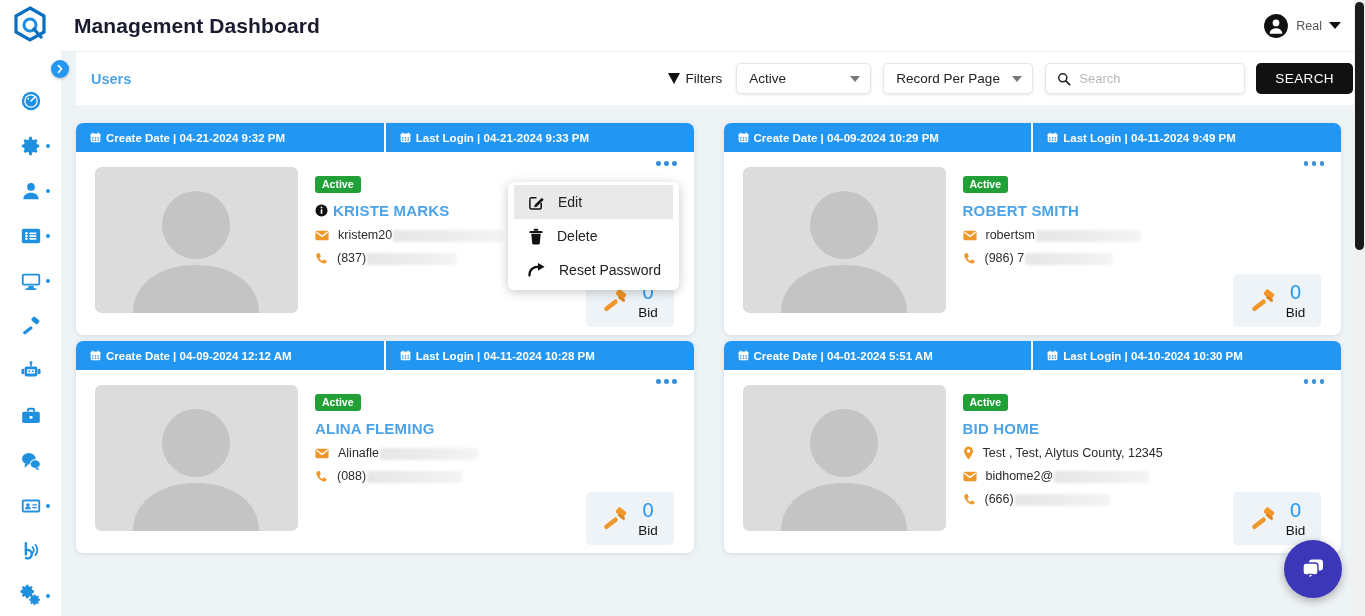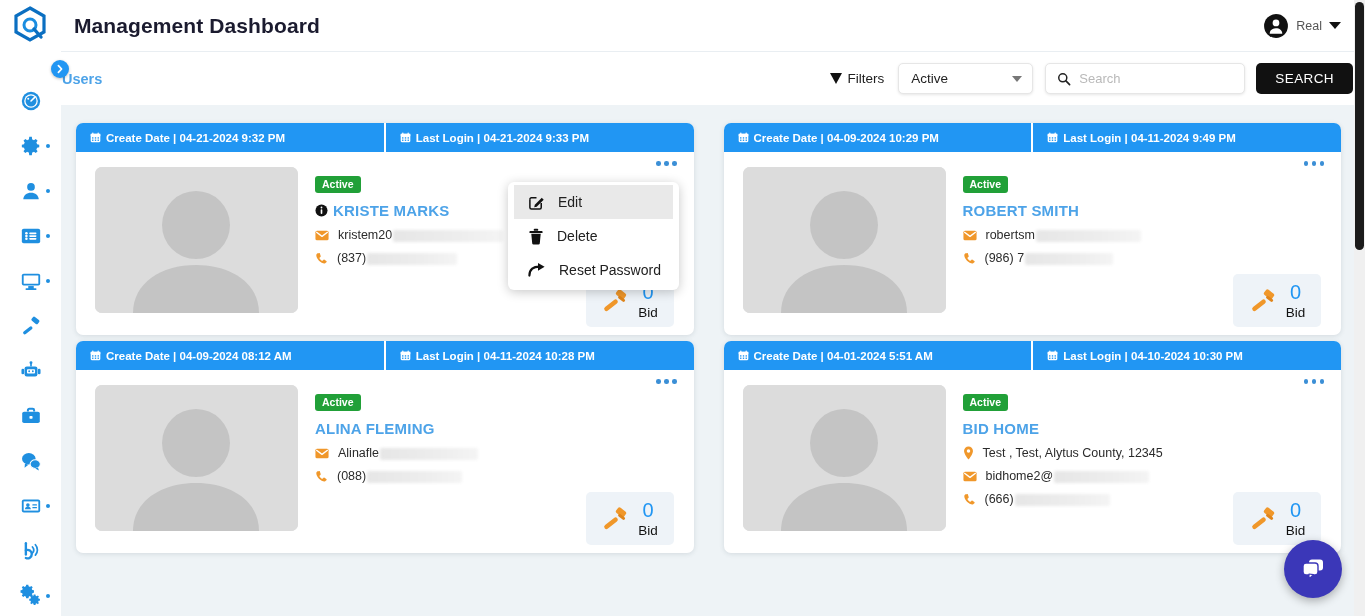--- a/index.html
+++ b/index.html
@@ -65,21 +65,21 @@
   }
   .user-name { font-size: 12.5px; color: #555; }
   .caret-dn {
     width: 0; height: 0;
     border-left: 6px solid transparent; border-right: 6px solid transparent;
     border-top: 7px solid #111;
   }
 
   
   .toolbar {
-    position: absolute; left: 47px; top: 52px; right: 0; height: 53px;
+    position: absolute; left: 76px; top: 52px; right: 0; height: 53px;
     background: #fff;
     display: flex; align-items: center;
     z-index: 15;
   }
   .crumb {
     margin-left: 15px;
     font-size: 14.5px; font-weight: bold; color: #4da3e8;
   }
   .toolbar-right {
     margin-left: auto; display: flex; align-items: center; margin-right: 12px;
@@ -398,20 +398,24 @@
 
 <div class="toolbar">
   <div class="crumb">Users</div>
   <div class="toolbar-right">
     <div class="filters-label">
       <span class="funnel"></span>
       <span>Filters</span>
     </div>
     <div class="select-box">
       <span>Active</span>
+      <span class="sel-caret"></span>
+    </div>
+    <div class="select-box wide">
+      <span>Record Per Page</span>
       <span class="sel-caret"></span>
     </div>
     <div class="search-field">
       <svg class="mag-ic" width="14" height="14" viewBox="0 0 16 16">
         <circle cx="6.6" cy="6.6" r="4.6" fill="none" stroke="#222" stroke-width="1.7"></circle>
         <line x1="10.2" y1="10.2" x2="14.4" y2="14.4" stroke="#222" stroke-width="1.9" stroke-linecap="round"></line>
       </svg>
       <input type="text" placeholder="Search" style="">
     </div>
     <button class="search-btn">SEARCH</button>
@@ -584,21 +588,21 @@
             <rect x="11" y=".8" width="1.8" height="3" rx=".8" fill="#fff"></rect>
             <g fill="#2196f3">
               <rect x="3" y="7.6" width="2" height="2"></rect>
               <rect x="7" y="7.6" width="2" height="2"></rect>
               <rect x="11" y="7.6" width="2" height="2"></rect>
               <rect x="3" y="11" width="2" height="2"></rect>
               <rect x="7" y="11" width="2" height="2"></rect>
               <rect x="11" y="11" width="2" height="2"></rect>
             </g>
           </svg>
-          <span>Create Date | 04-09-2024 08:12 AM</span>
+          <span>Create Date | 04-09-2024 12:12 AM</span>
         </div>
         <div class="head-cell">
           <svg width="11" height="11" viewBox="0 0 16 16">
             <rect x="1" y="2.6" width="14" height="12.2" rx="1.6" fill="#fff"></rect>
             <rect x="1" y="2.6" width="14" height="3.4" fill="#fff"></rect>
             <rect x="3.2" y=".8" width="1.8" height="3" rx=".8" fill="#fff"></rect>
             <rect x="11" y=".8" width="1.8" height="3" rx=".8" fill="#fff"></rect>
             <g fill="#2196f3">
               <rect x="3" y="7.6" width="2" height="2"></rect>
               <rect x="7" y="7.6" width="2" height="2"></rect>

